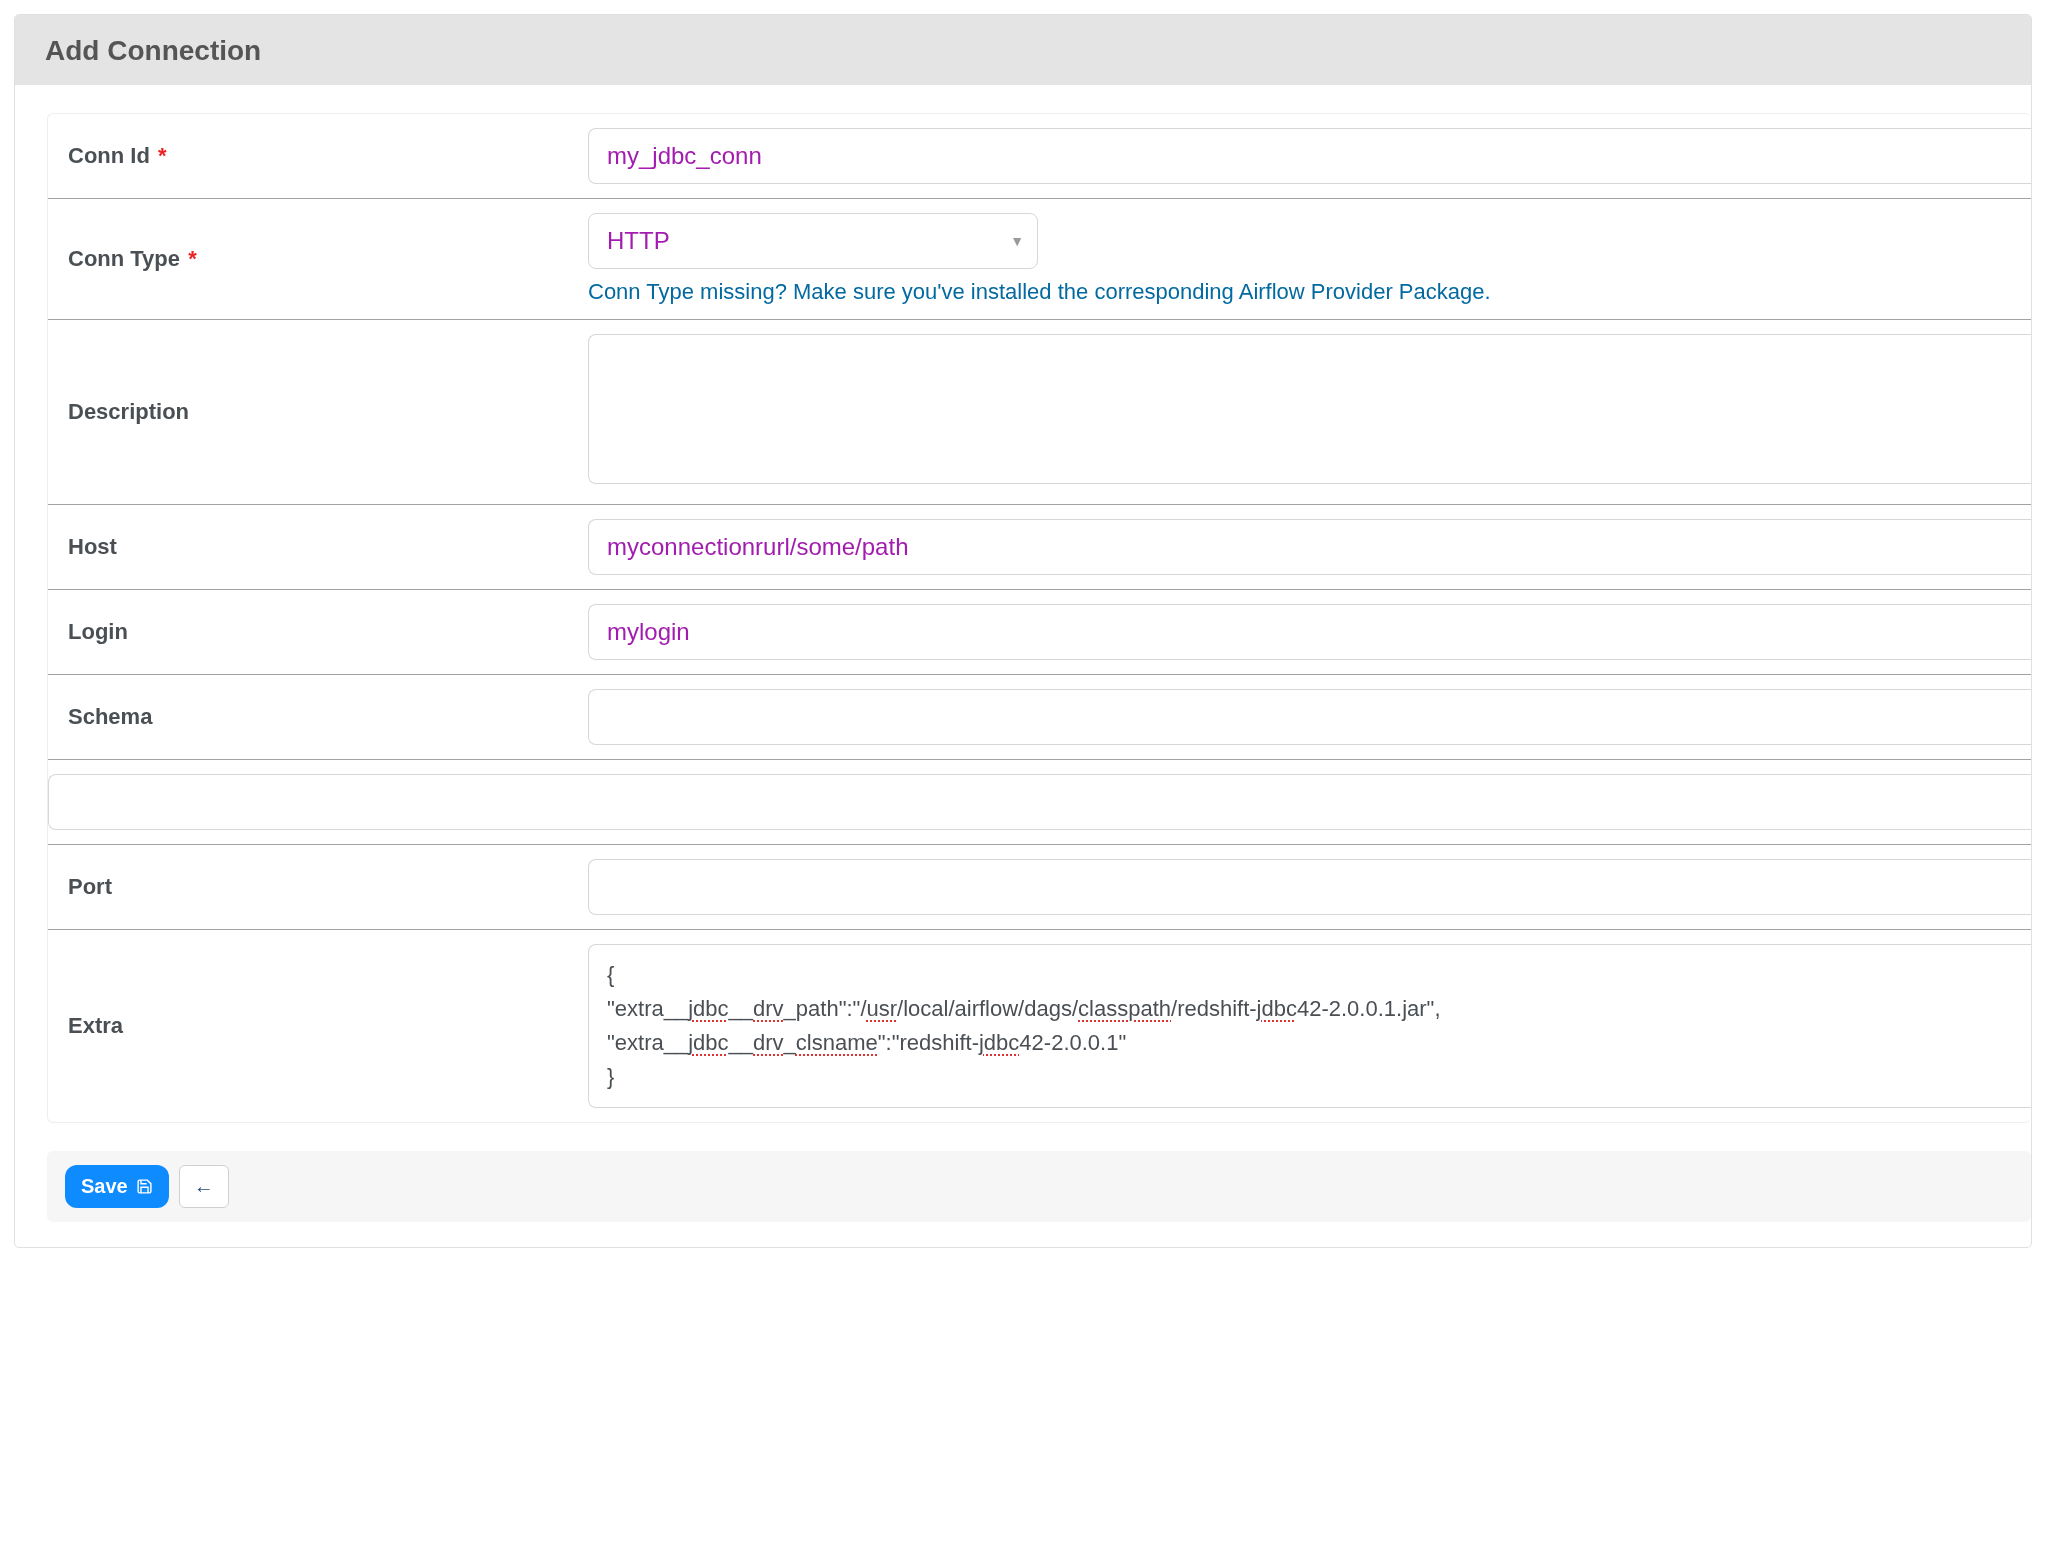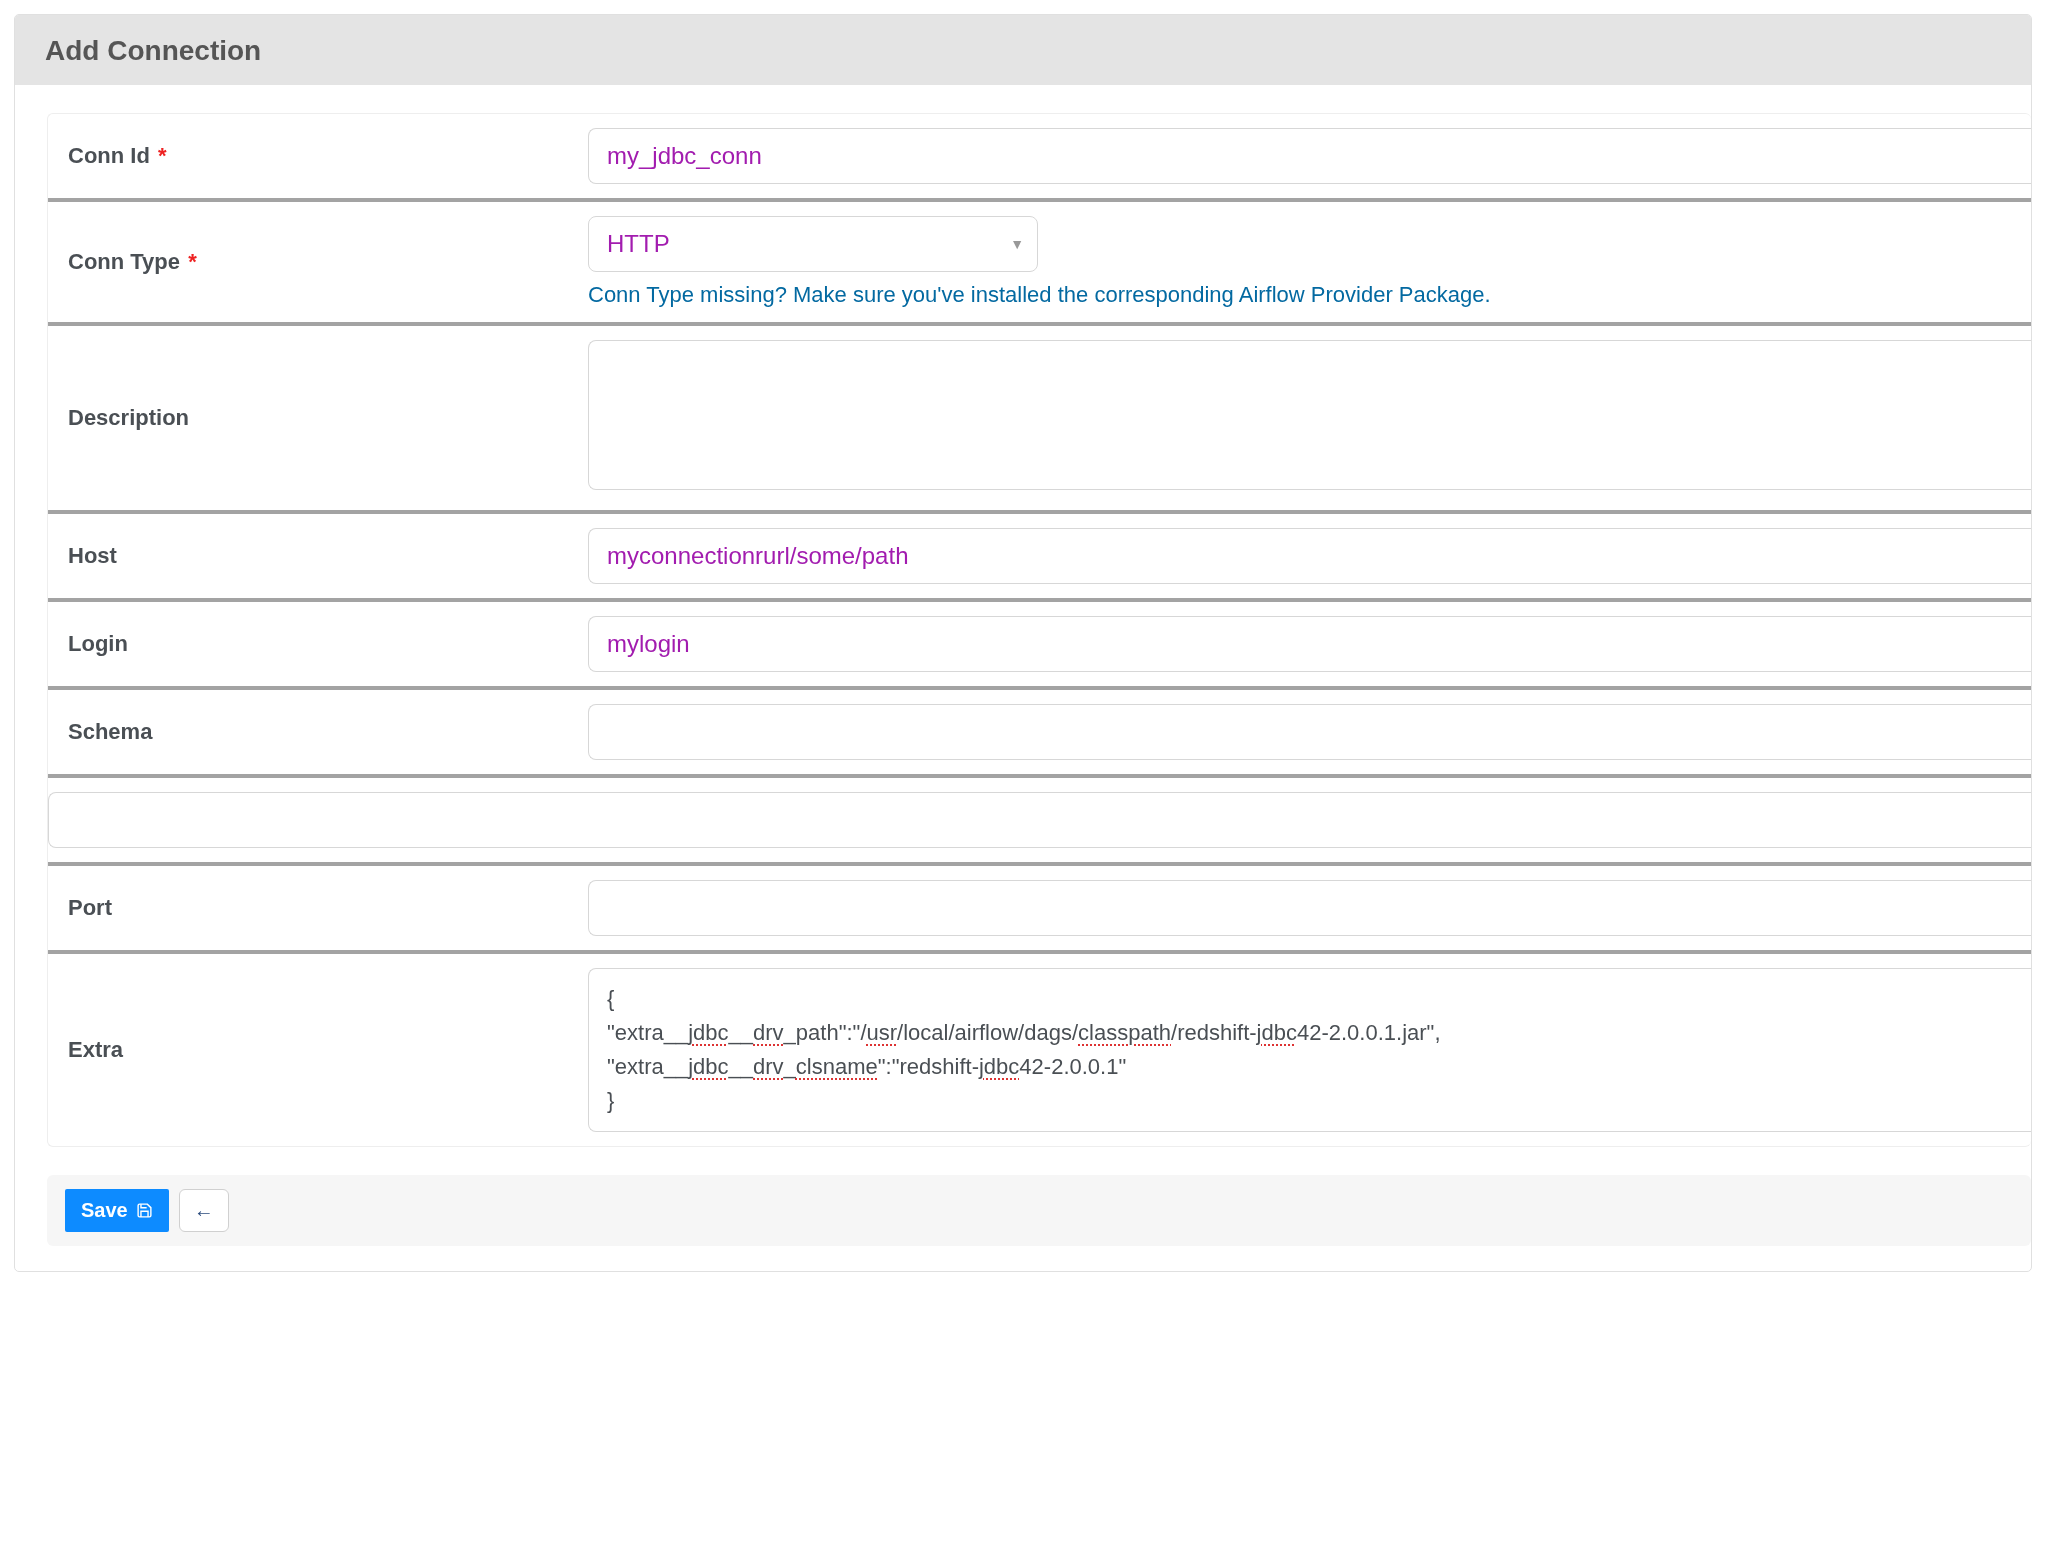--- a/index.html
+++ b/index.html
@@ -28,21 +28,21 @@
   .form-table {
     border: 1px solid #eeeeee;
     border-radius: 6px;
     border-right: none;
     overflow: hidden;
     background: #fff;
   }
   .form-row {
     display: flex;
     align-items: center;
-    border-bottom: 4px solid #a3a3a3;
+    border-bottom: 1px solid #a3a3a3;
   }
   .form-row:last-child { border-bottom: none; }
   .form-label {
     flex: 0 0 540px;
     padding: 24px 18px 24px 20px;
     font-weight: 700;
     font-size: 22px;
     color: #4a4f54;
   }
   .req { color: #e22; font-weight: 700; margin-left: 2px; }
@@ -117,21 +117,21 @@
     border-radius: 6px;
     padding: 14px 18px;
     display: flex;
     align-items: center;
     gap: 10px;
   }
   .btn-save {
     background: #0d8bff;
     color: #fff;
     border: none;
-    border-radius: 2px;
+    border-radius: 12px;
     padding: 10px 16px;
     font-size: 20px;
     font-weight: 600;
     cursor: pointer;
     display: inline-flex;
     align-items: center;
     gap: 8px;
   }
   .btn-back {
     background: #fff;

